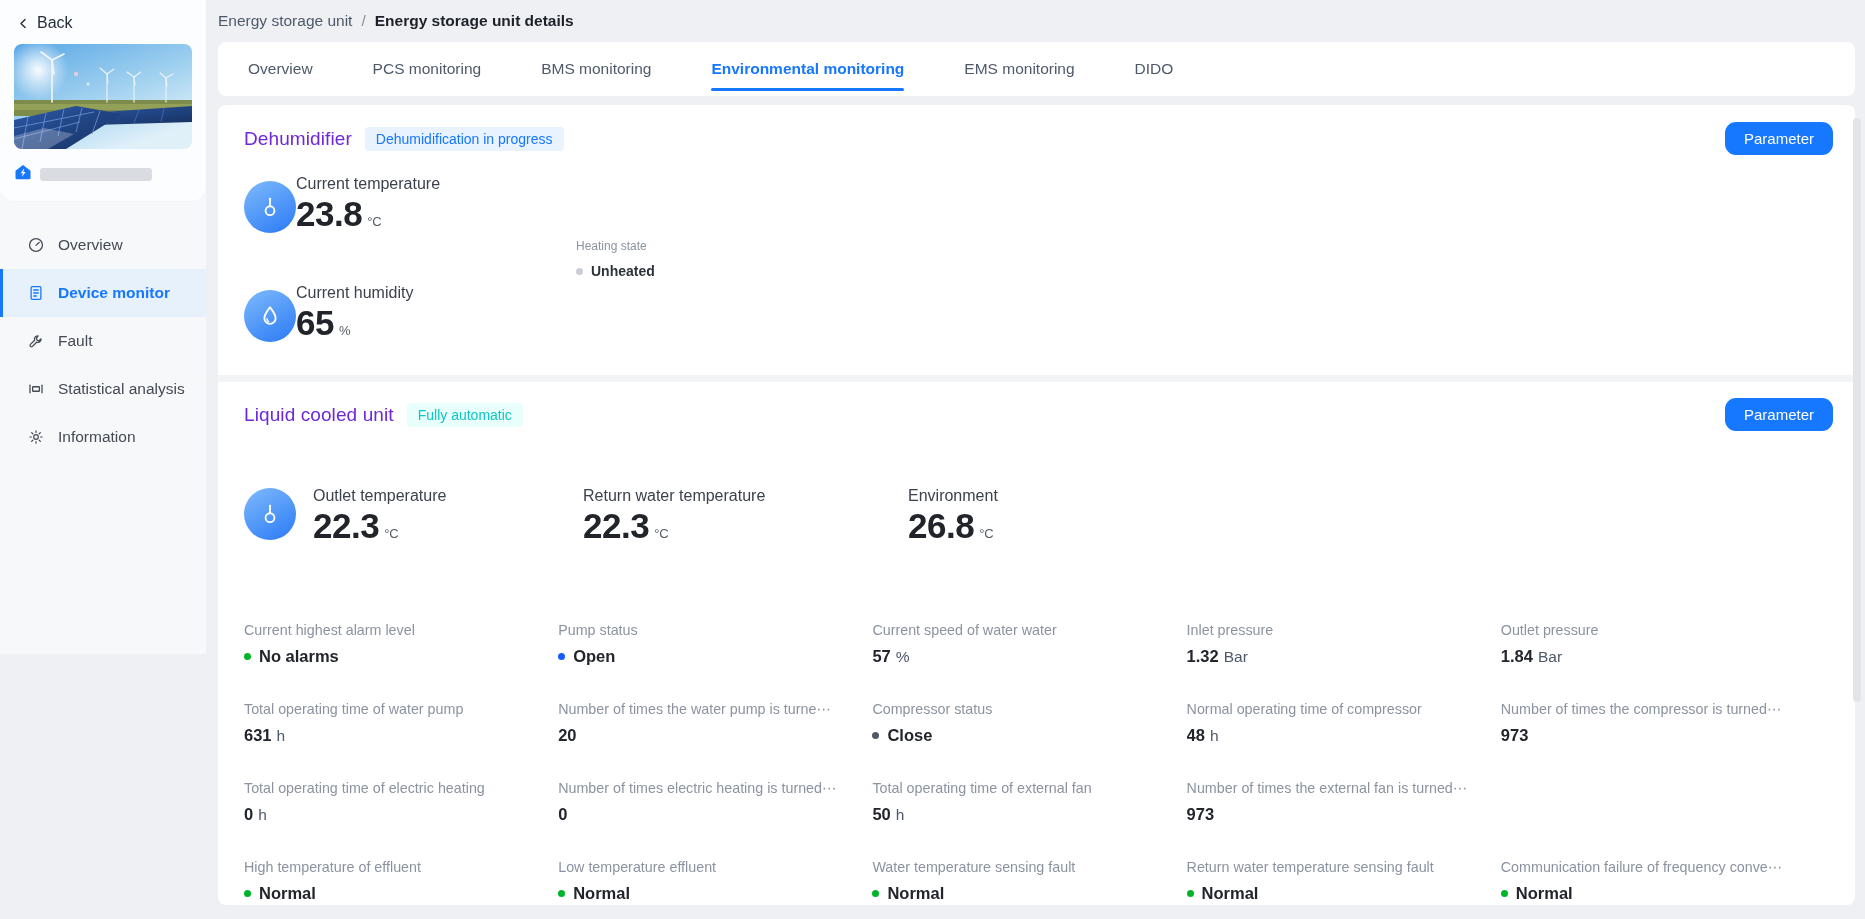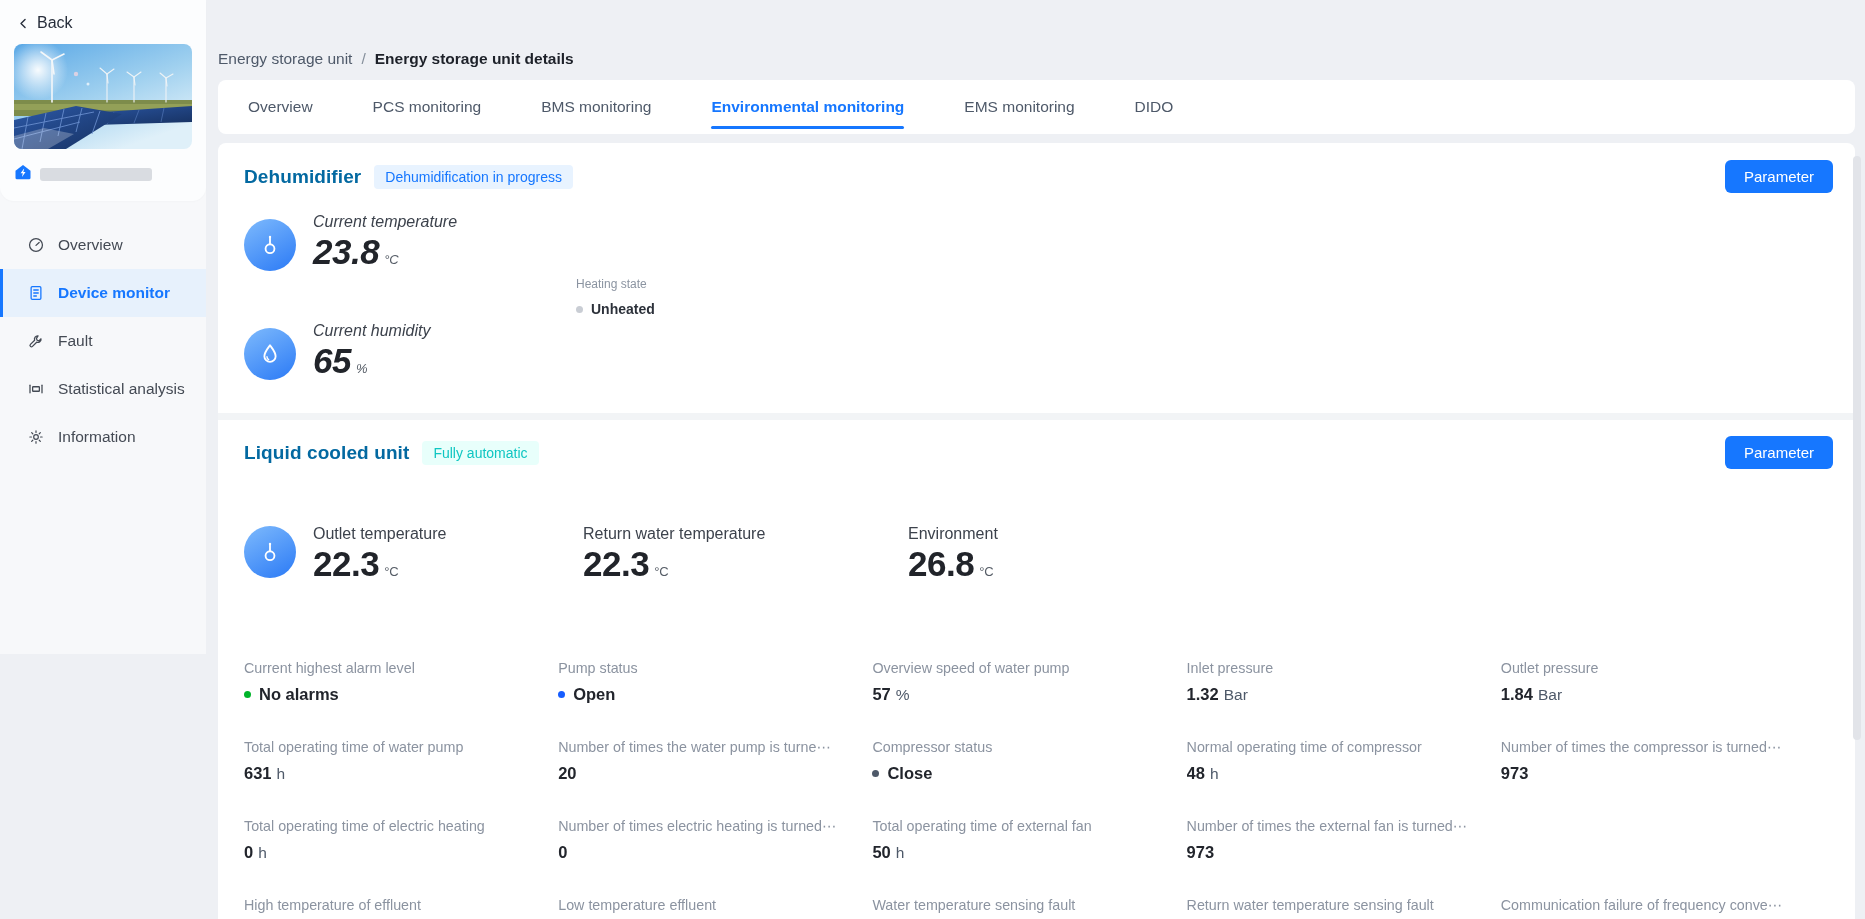--- a/index.html
+++ b/index.html
@@ -15,41 +15,41 @@
   .hero { width:178px; height:105px; border-radius:8px; overflow:hidden; display:block; }
   .station-row { display:flex; align-items:center; gap:8px; margin-top:14px; }
   .redacted { width:112px; height:13px; border-radius:3px; background:#d9dce1; }
   .menu { margin-top:20px; }
   .menu-item { position:relative; height:48px; display:flex; align-items:center; gap:13px; padding-left:27px; font-size:15.5px; color:#444a54; cursor:pointer; }
   .menu-item svg { flex-shrink:0; }
   .menu-item.active { background:#e7f1fc; color:#1677ff; font-weight:600; }
   .menu-item.active::before { content:""; position:absolute; left:0; top:0; bottom:0; width:3px; background:#1677ff; }
 
   
-  .main { flex:1; position:relative; padding:0 10px 0 12px;margin-top:38px; }
+  .main { flex:1; position:relative; padding:0 10px 0 12px; }
   .breadcrumb { height:42px; display:flex; align-items:center; font-size:15.5px; }
   .crumb-parent { color:#4e5969; cursor:pointer; }
   .crumb-sep { color:#86909c; margin:0 9px; }
   .crumb-current { color:#1d2129; font-weight:700; }
 
   .tabs-card { background:#fff; border-radius:8px; height:54px; display:flex; align-items:center; padding:0 30px; gap:60px; }
   .tab { position:relative; height:54px; display:flex; align-items:center; font-size:15.5px; color:#4e5969; cursor:pointer; white-space:nowrap; }
   .tab.active { color:#1677ff; font-weight:700; }
   .tab.active::after { content:""; position:absolute; left:0; right:0; bottom:5px; height:3px; border-radius:2px; background:#1677ff; }
 
   .content-card { position:relative; background:#fff; border-radius:8px; margin-top:9px; height:800px; overflow:hidden; }
 
   .sec-header { position:absolute; left:26px; right:22px; display:flex; align-items:center; }
-  .sec-title { font-size:19px; font-weight:700; color:#0369a1; letter-spacing:.1px; }
+  .sec-title { font-size:19px; font-weight:400; color:#6d28d9; letter-spacing:.1px; }
   .badge { margin-left:13px; font-size:14px; padding:4px 11px; border-radius:4px; white-space:nowrap; }
   .badge-blue { color:#1677ff; background:#e8f3ff; }
   .badge-cyan { color:#0fc6c2; background:#e8fffb; }
-  .btn-primary { margin-left:auto; background:#1677ff; color:#fff; border:none; border-radius:6px; font-size:15px; font-family:inherit; padding:0 19px; height:33px; cursor:pointer; }
-
-  .metric { display:flex; gap:17px; position:absolute;font-style:italic; }
+  .btn-primary { margin-left:auto; background:#1677ff; color:#fff; border:none; border-radius:11px; font-size:15px; font-family:inherit; padding:0 19px; height:33px; cursor:pointer; }
+
+  .metric { display:flex; position:absolute; }
   .metric-icon { width:52px; height:52px; border-radius:50%; background:linear-gradient(150deg,#7ab7fc 5%,#2f7df6 95%); display:flex; align-items:center; justify-content:center; flex-shrink:0; margin-top:6px; }
   .metric-label { font-size:16px; color:#3c424c; margin-bottom:3px; }
   .metric-value { font-size:35px; font-weight:800; color:#21242a; line-height:1.05; letter-spacing:-0.5px; }
   .metric-unit { font-size:13px; font-weight:400; color:#555c66; letter-spacing:0; margin-left:5px; }
 
   .kv { position:absolute; }
   .kv-label { font-size:12px; color:#8b94a1; margin-bottom:10px; }
   .kv-value { display:flex; align-items:center; font-size:14px; font-weight:700; color:#2c313a; }
   .dot { width:7px; height:7px; border-radius:50%; margin-right:8px; flex-shrink:0; }
 
@@ -314,21 +314,21 @@
             </div>
           </div>
           <div class="stat">
             <div class="stat-label">Pump status</div>
             <div class="stat-value-row">
               <span class="dot" style="background: rgb(22, 93, 255);"></span>
               <span>Open</span>
             </div>
           </div>
           <div class="stat">
-            <div class="stat-label">Overview speed of water pump</div>
+            <div class="stat-label">Current speed of water water</div>
             <div class="stat-value-row">
               <span>57</span>
               <span class="stat-unit">%</span>
             </div>
           </div>
           <div class="stat">
             <div class="stat-label">Inlet pressure</div>
             <div class="stat-value-row">
               <span>1.32</span>
               <span class="stat-unit">Bar</span>

